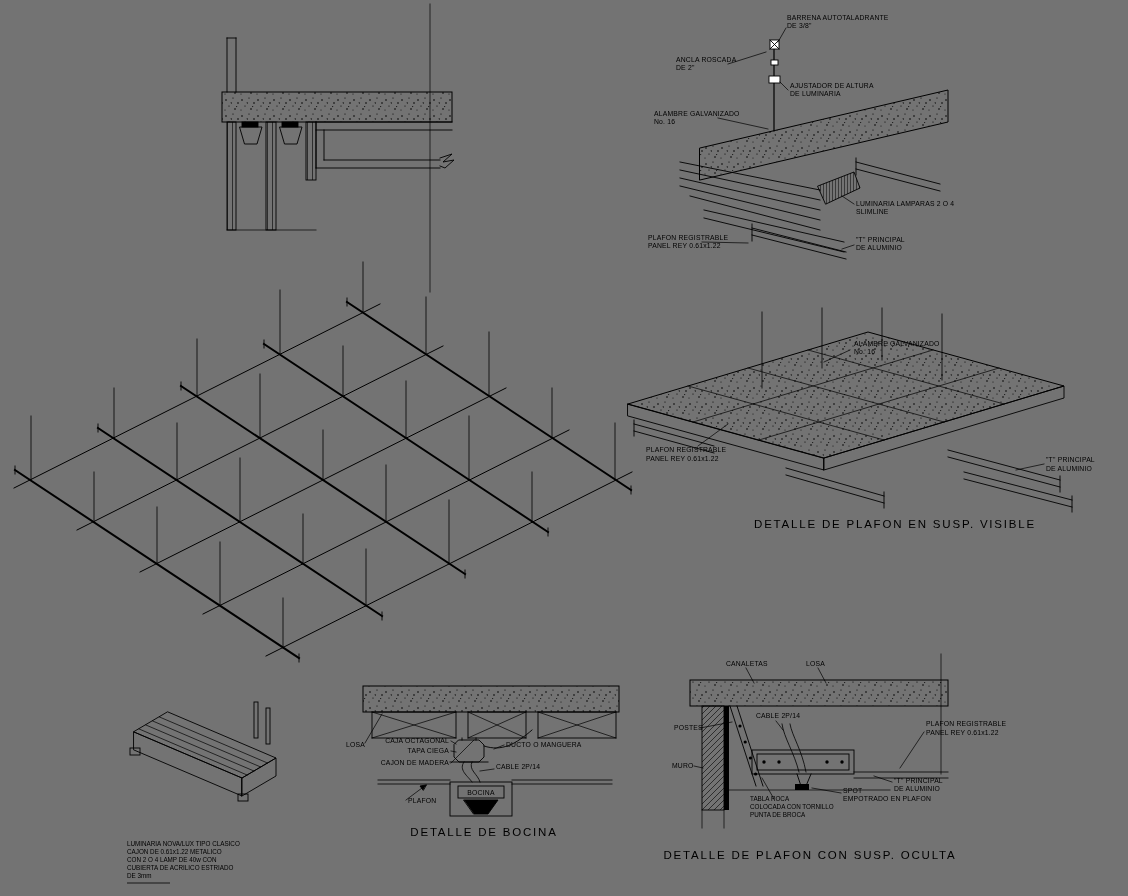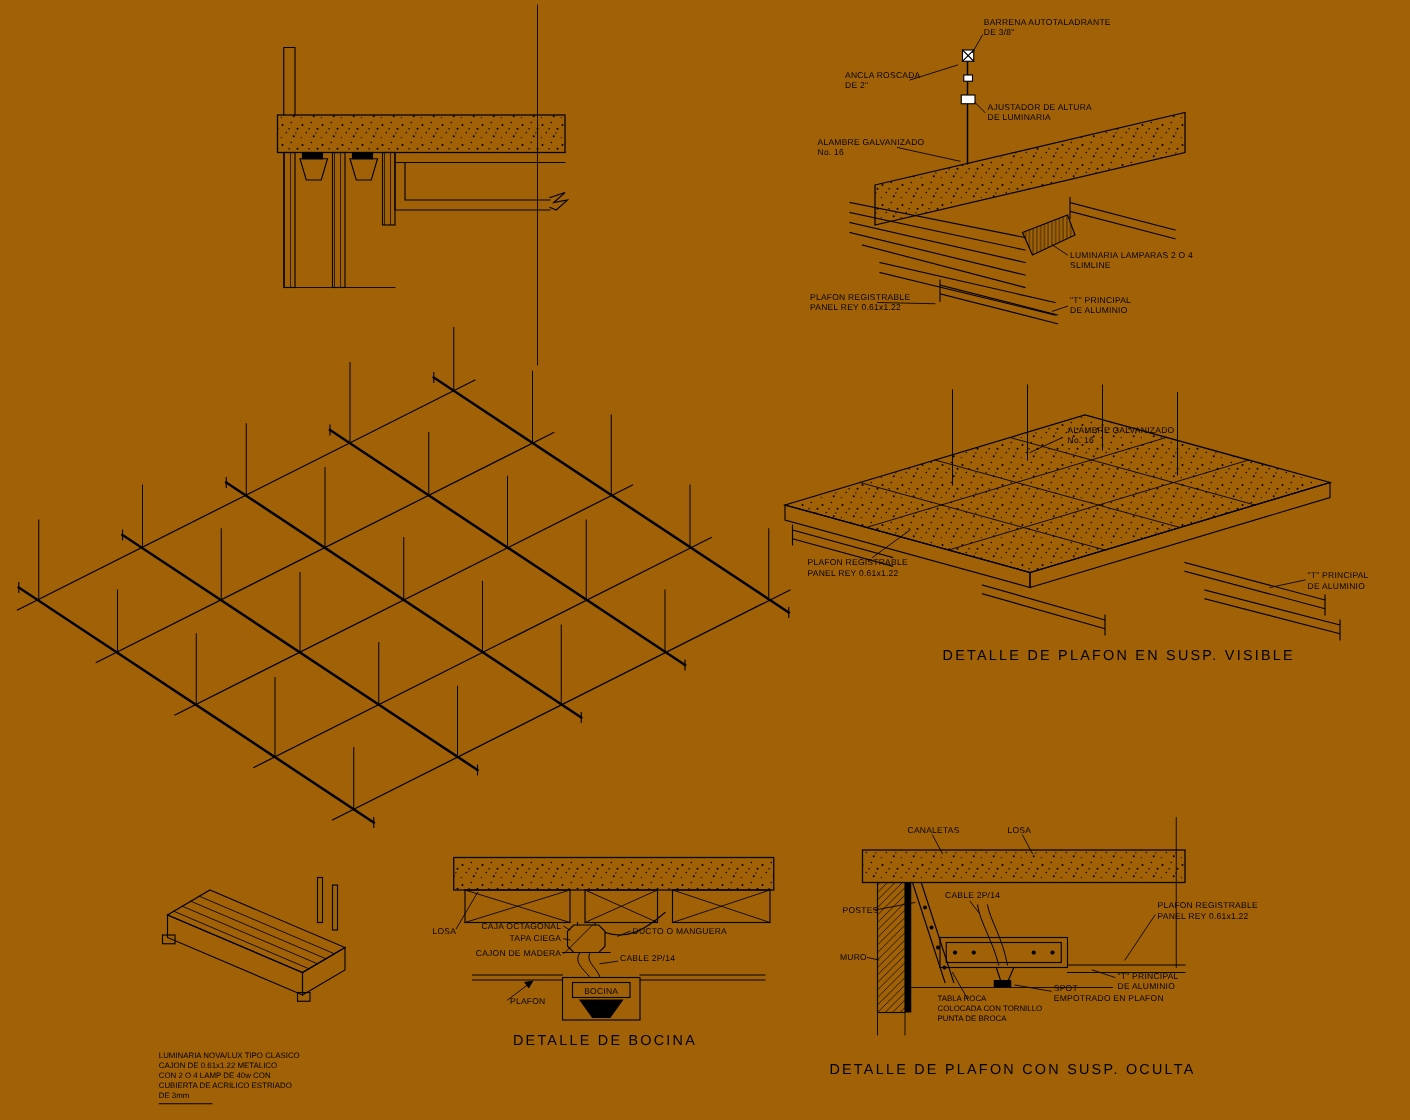--- a/index.html
+++ b/index.html
@@ -1,16 +1,16 @@
 <!DOCTYPE html>
 <html><head>
 <meta charset="utf-8">
 <style>
   html,body{margin:0;padding:0;background:#ffffff;}
-  #sheet{position:relative;width:1128px;height:896px;background:#a16207;overflow:hidden;}
+  #sheet{position:relative;width:1128px;height:896px;background:#737373;overflow:hidden;}
   svg{position:absolute;left:0;top:0;}
   text{font-family:"Liberation Sans",sans-serif;fill:#000;}
   .lbl{font-size:6.8px;letter-spacing:.2px;}
   .note{font-size:6.3px;}
   .cap{font-size:11.5px;letter-spacing:1.8px;}
 </style>
 </head>
 <body>
 
 <div id="sheet">

